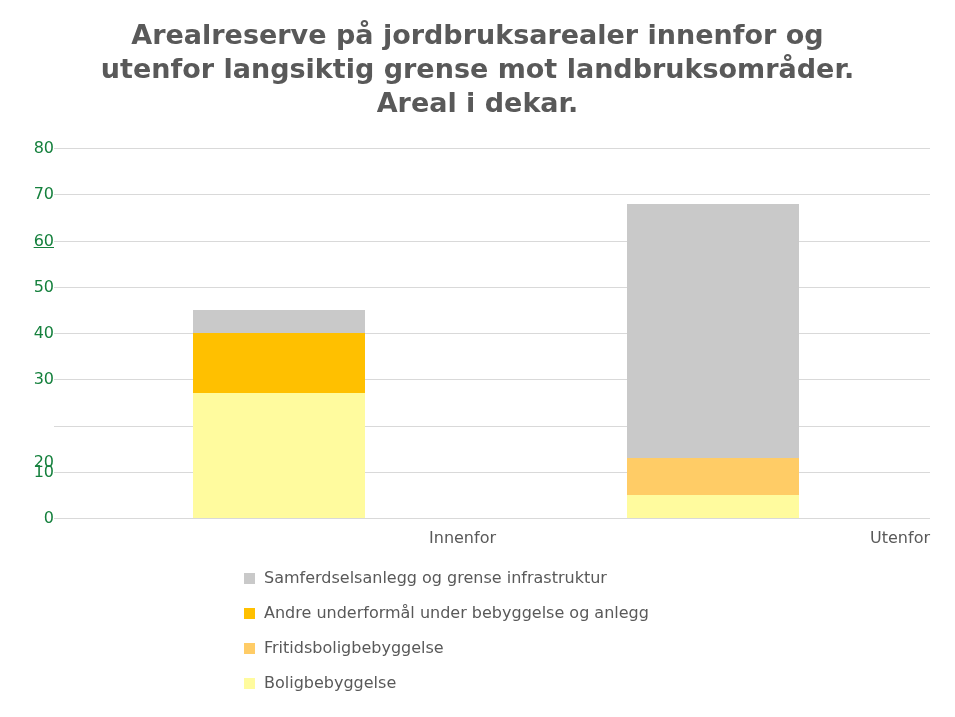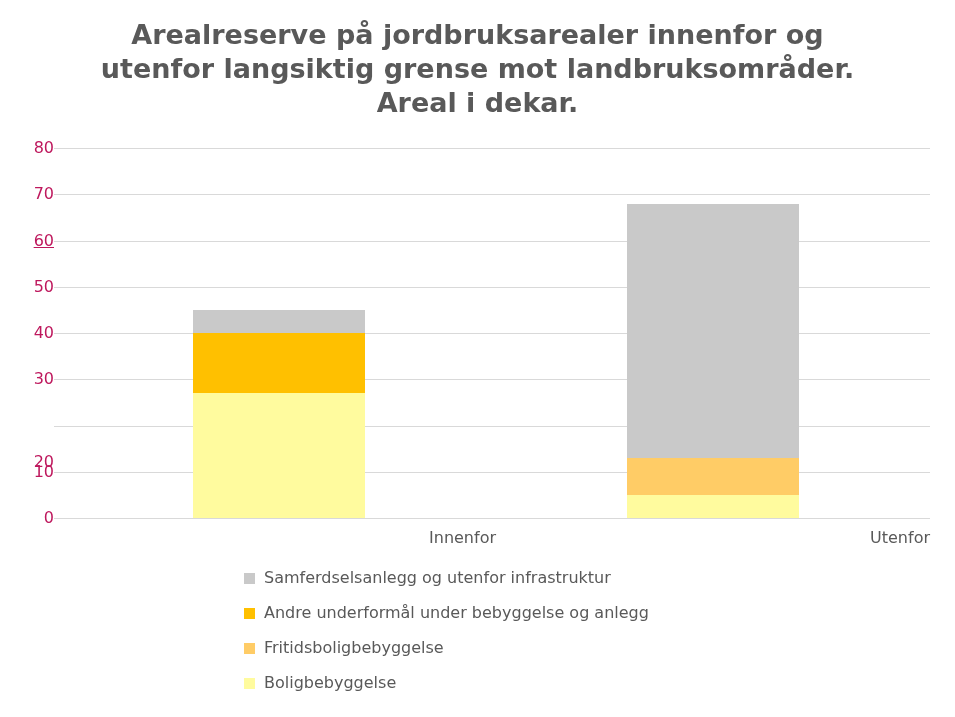--- a/index.html
+++ b/index.html
@@ -67,21 +67,21 @@
     width: 54px;
     height: 370px;
   }
   .y-tick-label {
     position: absolute;
     right: 0;
     width: 54px;
     text-align: right;
     font-size: 16px;
     line-height: 16px;
-    color: #be185d;
+    color: #15803d;
     transform: translateY(-8px);
   }
   .y-tick-mark {
     position: absolute;
     left: 54px;
     width: 8px;
     height: 1px;
     background: #d9d9d9;
   }
 
@@ -197,21 +197,21 @@
   </div>
 
   <div id="x-axis-labels">
       <div class="x-tick-label" style="left: 0px; width: 434px; top: 0px;">Innenfor</div>
       <div class="x-tick-label" style="left: 434px; width: 434px; top: 0px;">Utenfor</div>
     </div>
 
   <div id="legend">
       <div class="legend-item" style="top: 0px;">
         <span class="legend-swatch" style="background: rgb(201, 201, 201);"></span>
-        <span class="legend-label">Samferdselsanlegg og utenfor infrastruktur</span>
+        <span class="legend-label">Samferdselsanlegg og grense infrastruktur</span>
       </div>
       <div class="legend-item" style="top: 35px;">
         <span class="legend-swatch" style="background: rgb(255, 192, 0);"></span>
         <span class="legend-label">Andre underformål under bebyggelse og anlegg</span>
       </div>
       <div class="legend-item" style="top: 105px;">
         <span class="legend-swatch" style="background: rgb(255, 251, 158);"></span>
         <span class="legend-label">Boligbebyggelse</span>
       </div>
       <div class="legend-item" style="top: 70px;">

